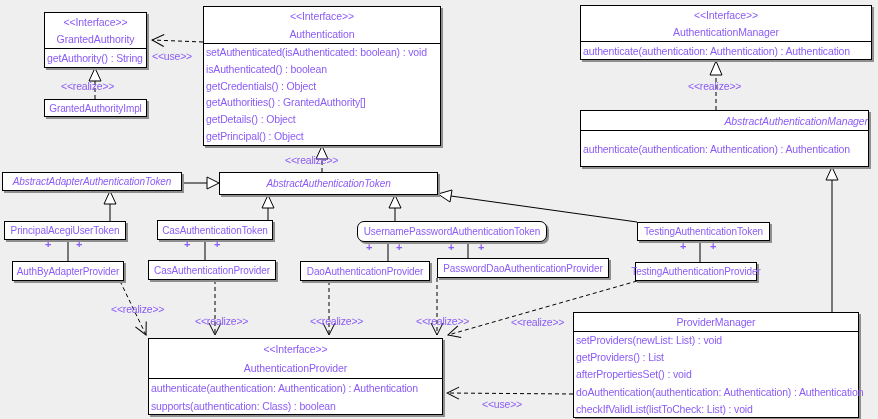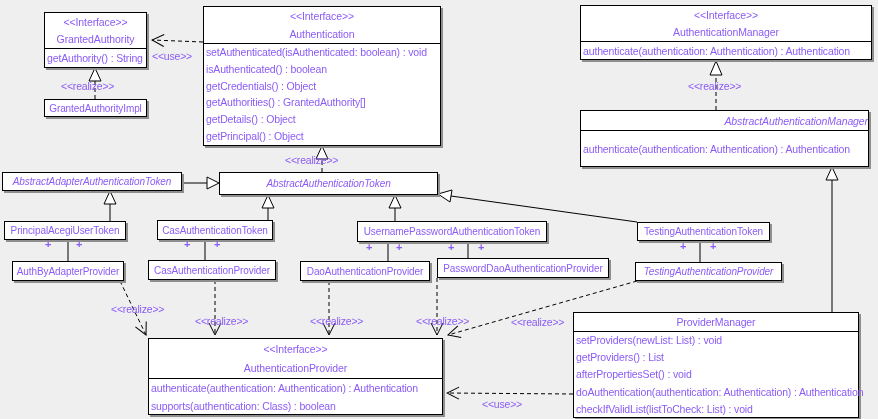--- a/index.html
+++ b/index.html
@@ -202,21 +202,21 @@
   </div>
 
   <div class="cls single" style="left:4px;top:221px;width:122px;height:19px;">
     <span>PrincipalAcegiUserToken</span>
   </div>
 
   <div class="cls single" style="left:157px;top:220px;width:116px;height:20px;">
     <span>CasAuthenticationToken</span>
   </div>
 
-  <div class="cls single" style="left:357px;top:221px;width:190px;height:21px;">
+  <div class="cls single" style="left:357px;top:221px;width:190px;height:21px;border-radius:7px;">
     <span>UsernamePasswordAuthenticationToken</span>
   </div>
 
   <div class="cls single" style="left:637px;top:222px;width:133px;height:19px;">
     <span>TestingAuthenticationToken</span>
   </div>
 
   <div class="cls single" style="left:12px;top:261px;width:112px;height:20px;">
     <span>AuthByAdapterProvider</span>
   </div>
@@ -226,21 +226,21 @@
   </div>
 
   <div class="cls single" style="left:300px;top:261px;width:130px;height:20px;">
     <span>DaoAuthenticationProvider</span>
   </div>
 
   <div class="cls single" style="left:437px;top:258px;width:172px;height:20px;">
     <span>PasswordDaoAuthenticationProvider</span>
   </div>
 
-  <div class="cls single" style="left:635px;top:262px;width:147px;height:19px;font-style:italic;">
+  <div class="cls single" style="left:635px;top:262px;width:122px;height:19px;">
     <span>TestingAuthenticationProvider</span>
   </div>
 
   <div class="cls" style="left:148px;top:338px;width:295px;height:77px;">
     <div class="title" style="height:39px;">
       <div>&lt;&lt;Interface&gt;&gt;</div>
       <div>AuthenticationProvider</div>
     </div>
     <div class="methods" style="height:36px;">
       <div class="m">authenticate(authentication: Authentication) : Authentication</div>

